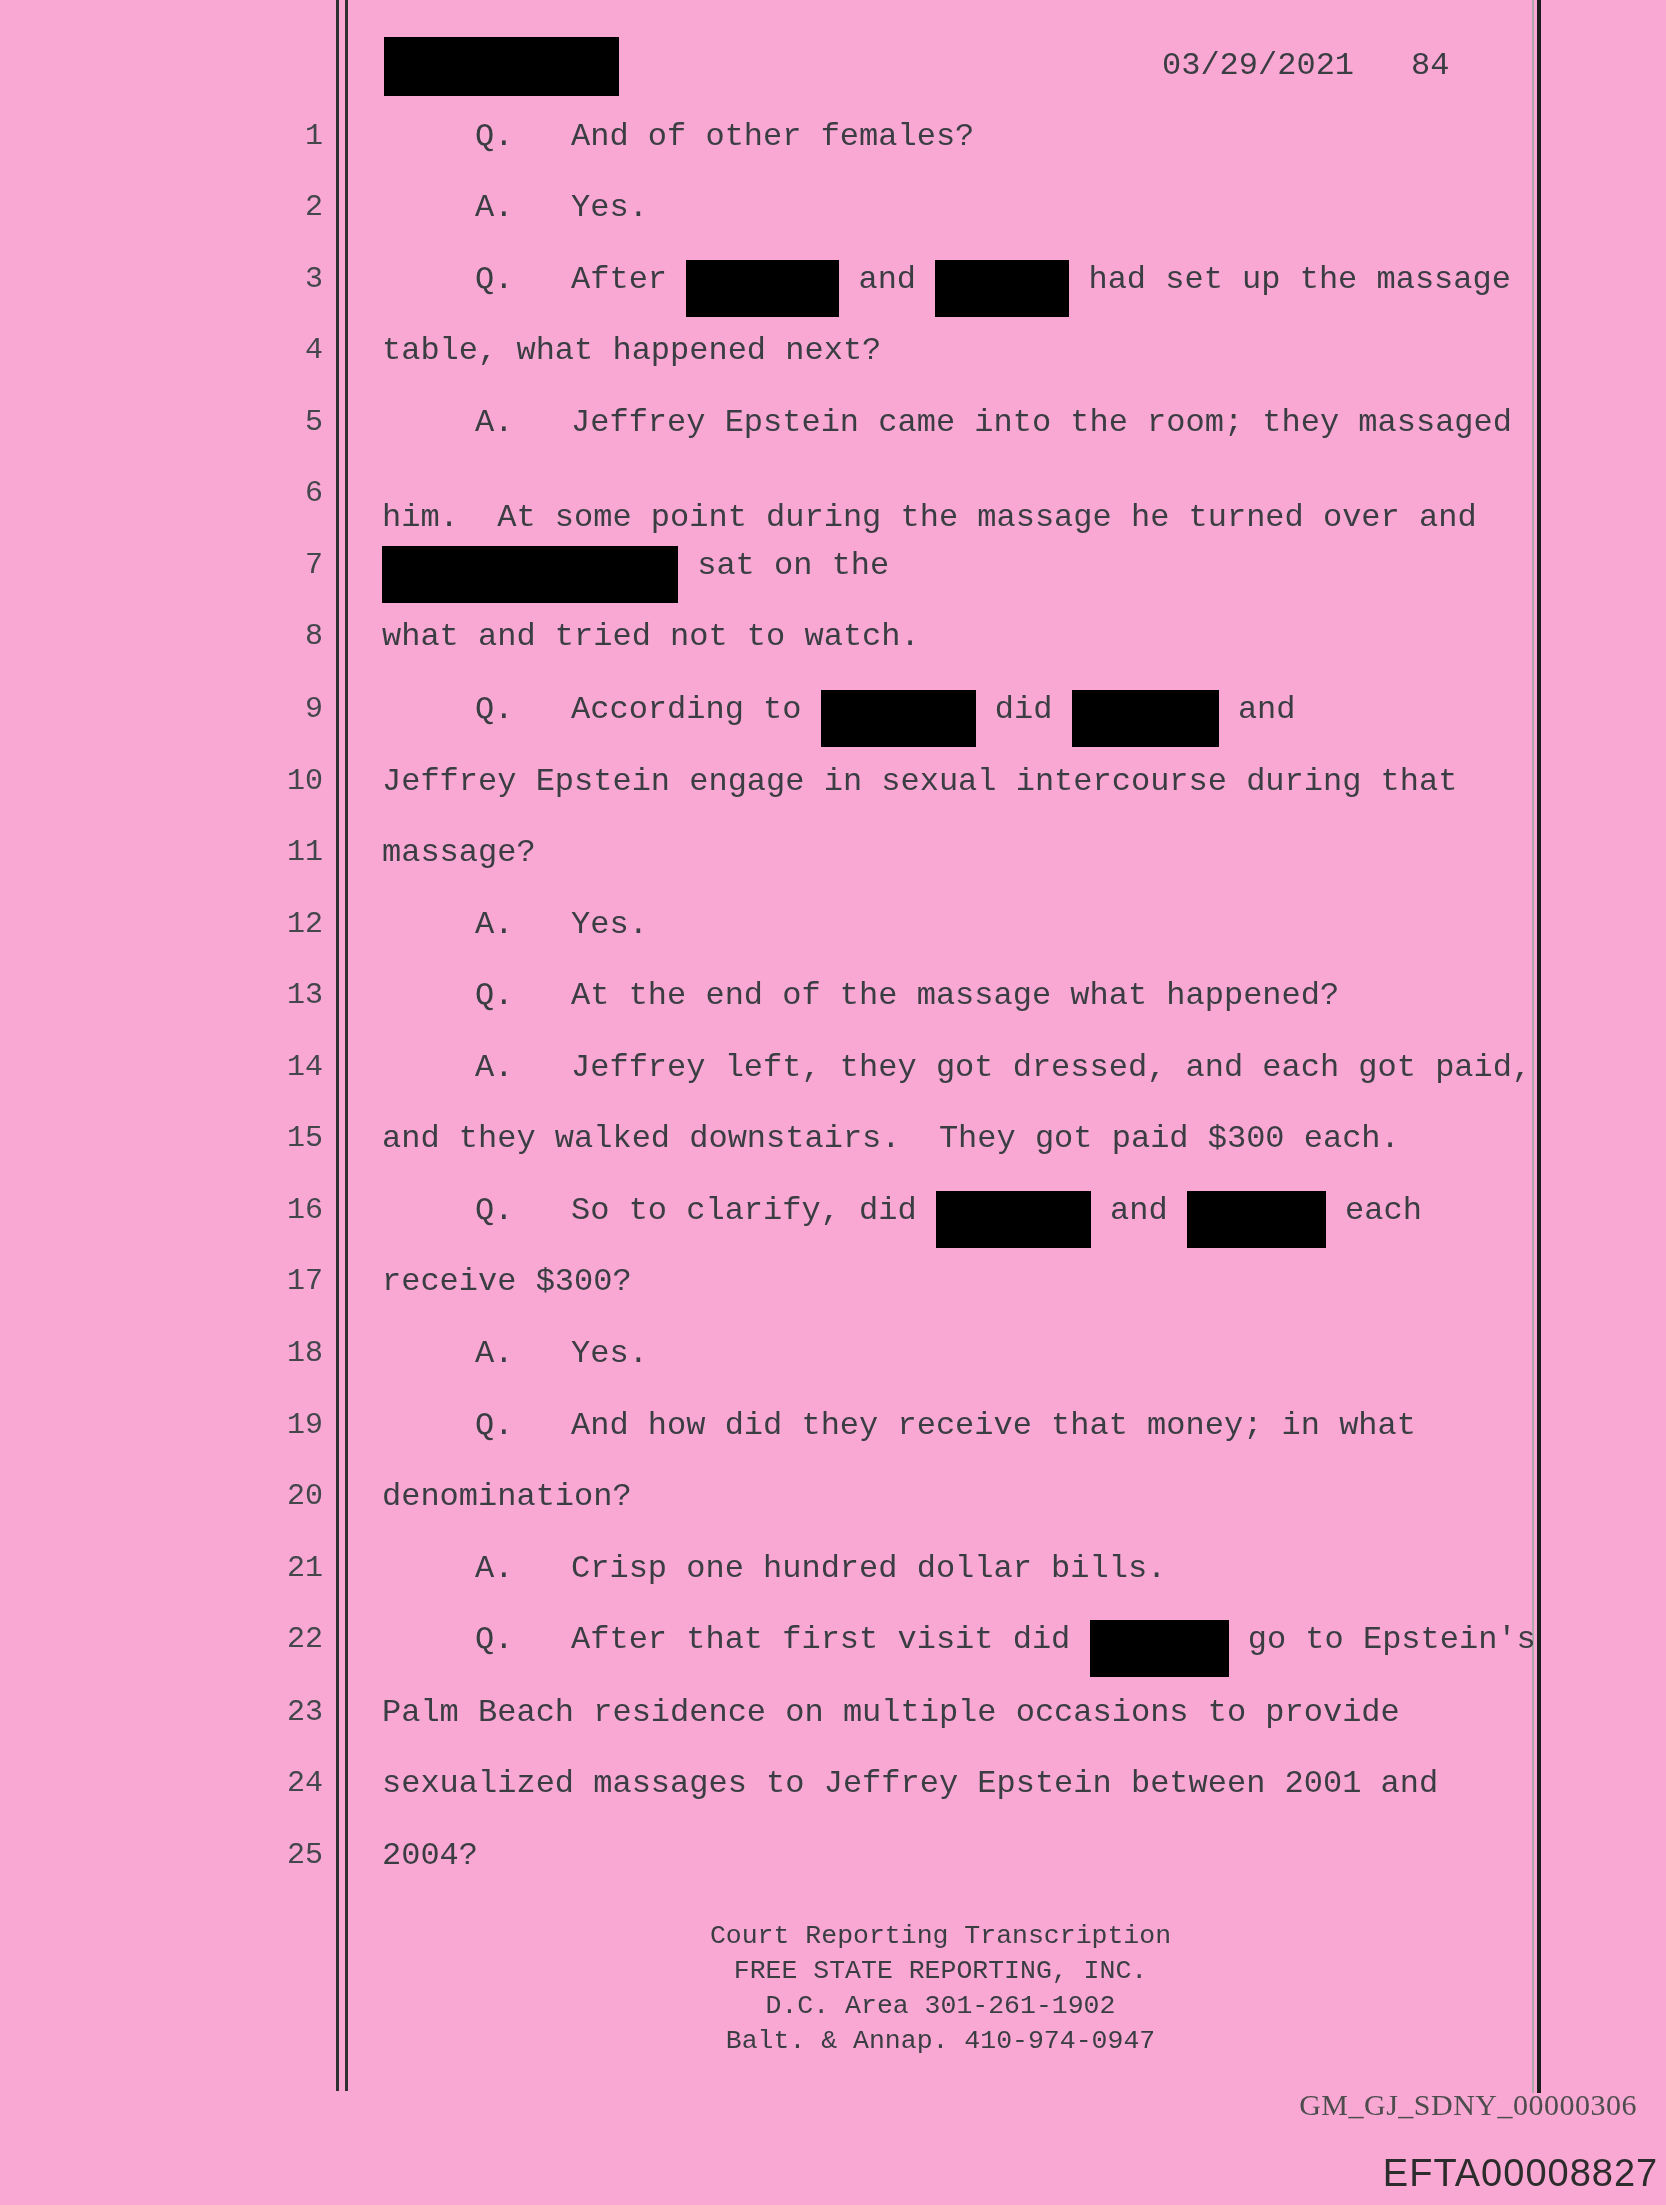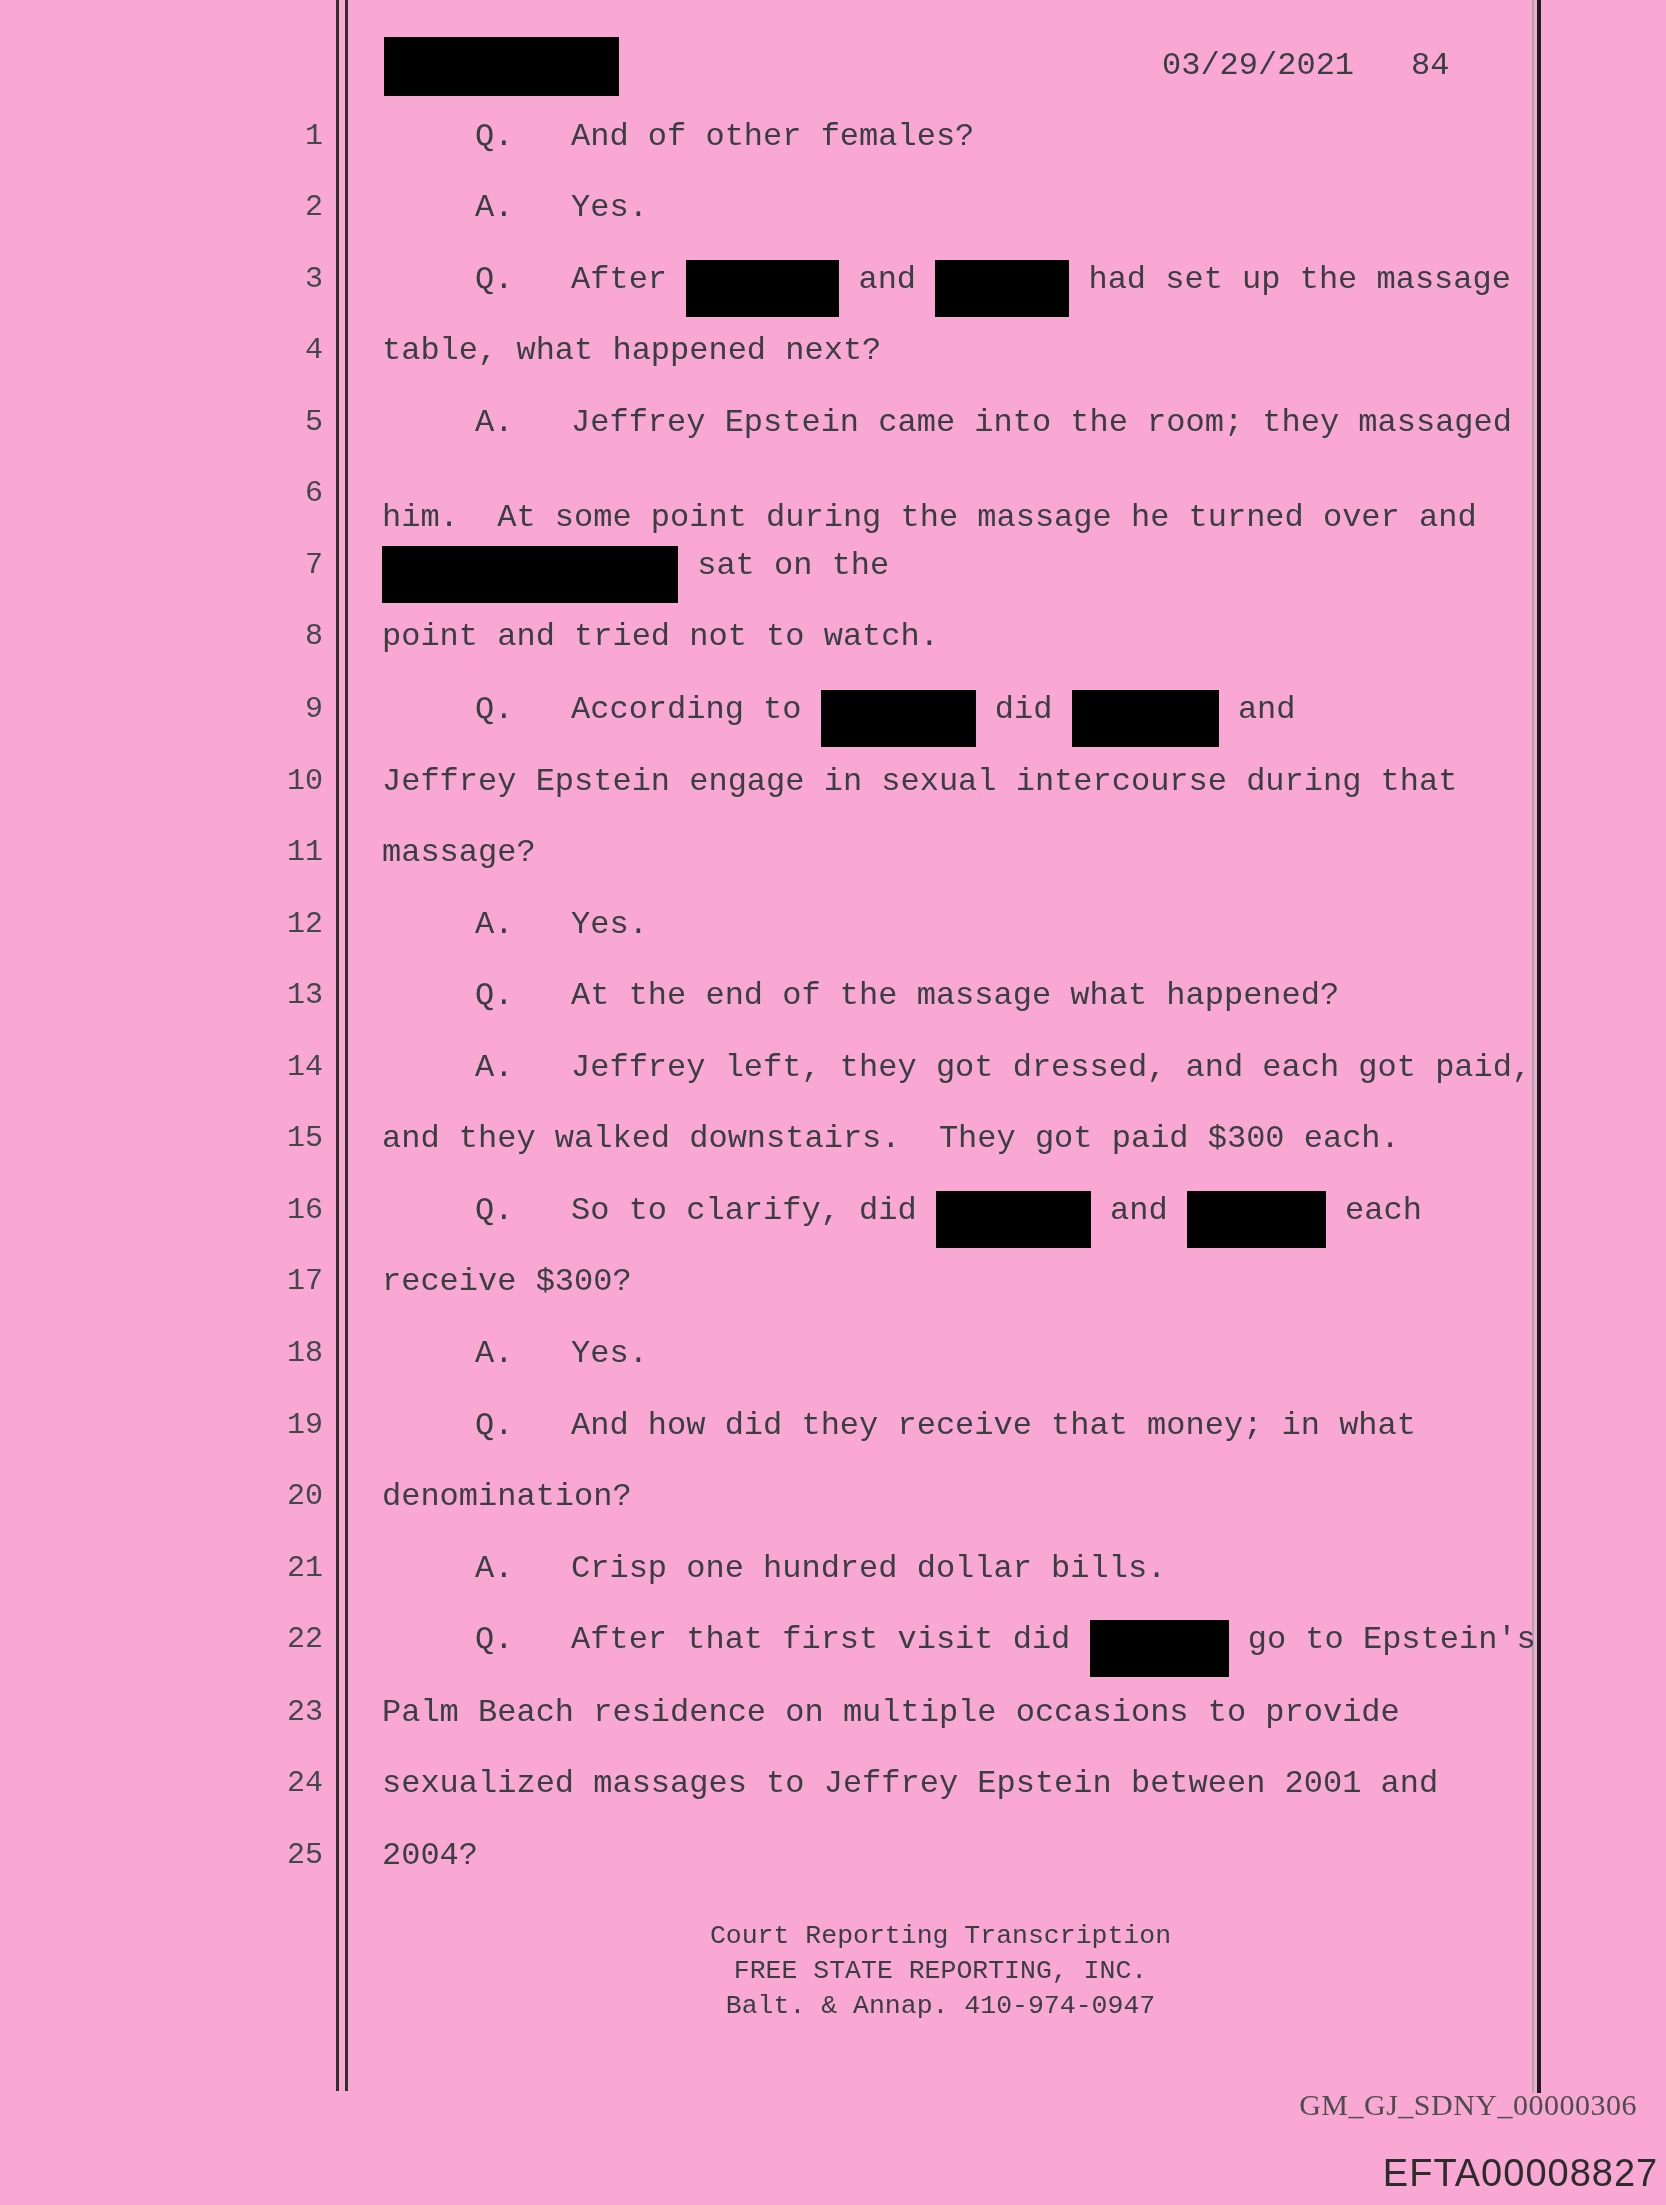--- a/index.html
+++ b/index.html
@@ -82,21 +82,21 @@
       <div class="row indent" style="top: 260px;"><span class="txt">Q.   After </span><span class="redact" style="width: 153px;"></span><span class="txt"> and </span><span class="redact" style="width: 134px;"></span><span class="txt"> had set up the massage</span></div>
       <div class="num" style="top: 331px;">4</div>
       <div class="row" style="top: 331px;"><span class="txt">table, what happened next?</span></div>
       <div class="num" style="top: 403px;">5</div>
       <div class="row indent" style="top: 403px;"><span class="txt">A.   Jeffrey Epstein came into the room; they massaged</span></div>
       <div class="num" style="top: 474px;">6</div>
       <div class="row" style="top: 498px;"><span class="txt">him.  At some point during the massage he turned over and</span></div>
       <div class="num" style="top: 546px;">7</div>
       <div class="row" style="top: 546px;"><span class="redact" style="width: 155px;"></span><span class="redact" style="width: 141px;"></span><span class="txt"> sat on the</span></div>
       <div class="num" style="top: 617px;">8</div>
-      <div class="row" style="top: 617px;"><span class="txt">point and tried not to watch.</span></div>
+      <div class="row" style="top: 617px;"><span class="txt">what and tried not to watch.</span></div>
       <div class="num" style="top: 690px;">9</div>
       <div class="row indent" style="top: 690px;"><span class="txt">Q.   According to </span><span class="redact" style="width: 155px;"></span><span class="txt"> did </span><span class="redact" style="width: 147px;"></span><span class="txt"> and</span></div>
       <div class="num" style="top: 762px;">10</div>
       <div class="row" style="top: 762px;"><span class="txt">Jeffrey Epstein engage in sexual intercourse during that</span></div>
       <div class="num" style="top: 833px;">11</div>
       <div class="row" style="top: 833px;"><span class="txt">massage?</span></div>
       <div class="num" style="top: 905px;">12</div>
       <div class="row indent" style="top: 905px;"><span class="txt">A.   Yes.</span></div>
       <div class="num" style="top: 976px;">13</div>
       <div class="row indent" style="top: 976px;"><span class="txt">Q.   At the end of the massage what happened?</span></div>
@@ -122,20 +122,21 @@
       <div class="row" style="top: 1693px;"><span class="txt">Palm Beach residence on multiple occasions to provide</span></div>
       <div class="num" style="top: 1764px;">24</div>
       <div class="row" style="top: 1764px; align-items: center;"><span class="txt">sexualized massages to Jeffrey Epstein between 2001 and</span></div>
       <div class="num" style="top: 1836px;">25</div>
       <div class="row" style="top: 1836px;"><span class="txt">2004?</span></div>
     </div>
 
   <div class="footer">
     <div>Court Reporting  Transcription</div>
     <div>FREE STATE REPORTING, INC.</div>
+    <div>D.C. Area 301-261-1902</div>
     <div>Balt. &amp; Annap. 410-974-0947</div>
   </div>
 
   <div class="bates">GM_GJ_SDNY_00000306</div>
   <div class="efta">EFTA00008827</div>
 
 </div>
 
 
 </body></html>

